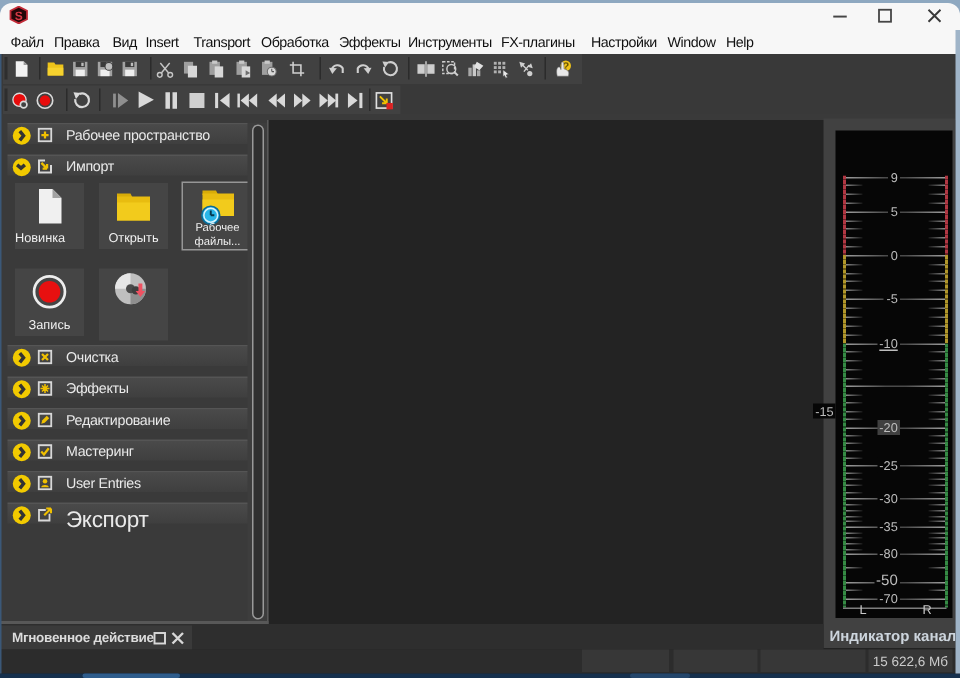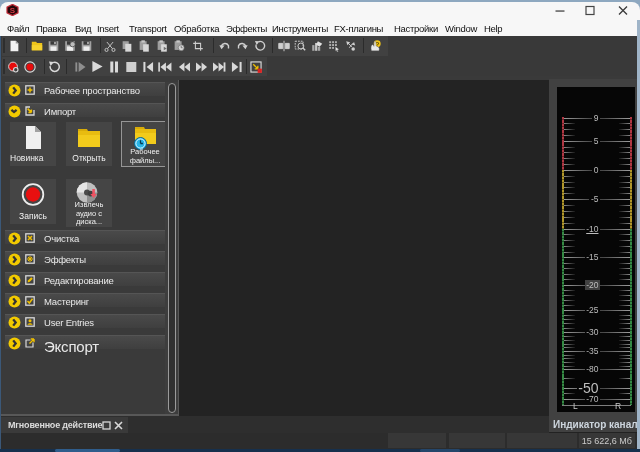--- a/index.html
+++ b/index.html
@@ -385,21 +385,20 @@
     <div class="abs" style="left:66px;top:179px;width:46px;height:48px;background:#454545;">
     <svg class="abs" style="left:0;top:0;" width="46" height="31" viewBox="0 0 46 31">
         <circle cx="21" cy="13.5" r="10.3" fill="#bfbfbf"></circle>
         <path d="M10.7,13.5 A10.3,10.3 0 0 1 21,3.2 L21,13.5 Z" fill="#e6e6e6"></path>
         <path d="M31.3,13.5 A10.3,10.3 0 0 1 21,23.8 L21,13.5 Z" fill="#8f8f8f"></path>
         <circle cx="21" cy="13.5" r="3" fill="#4a4a4a"></circle>
         <circle cx="24.6" cy="14.6" r="2.8" fill="#3e3e3e"></circle>
         <path d="M27.6,10 L27.6,16.2" stroke="#ef5262" stroke-width="2.6" fill="none"></path>
         <path d="M24.4,15 L27.6,19 L30.8,15 Z" fill="#ef5262"></path>
       </svg>
-    <div class="abs" style="left:0px;top:22px;width:46px;text-align:center;font-size:7.5px;line-height:8.5px;color:#f0f0f0;">Извлечь аудио с диска...</div>
   </div>
   </div>
 
 <div class="abs" style="left:165px;top:82px;width:13px;height:332px;background:#3d3d3d;"></div>
 <div class="abs" style="left:168px;top:82.5px;width:8px;height:330px;background:#303030;border:1.3px solid #9a9a9a;border-radius:4px;"></div>
 
 <div class="abs" style="left:549px;top:79px;width:88px;height:353px;background:#414141;"></div>
 <div class="abs" style="left:557px;top:87px;width:78px;height:325px;background:#060606;"></div>
 <div id="meter">
     <div class="abs" style="left:562px;top:117px;width:1.5px;height:53px;background:repeating-linear-gradient(180deg,#b03743 0,#b03743 2.4px,#6e2228 2.4px,#6e2228 3.3px);"></div>
@@ -501,27 +500,27 @@
     <div class="abs" style="left:563.5px;top:332px;width:66px;height:1px;background:linear-gradient(90deg,#9c9c9c,#4a4a4a 40%,#4a4a4a 60%,#9c9c9c);"></div>
     <div class="abs" style="left:563.5px;top:351px;width:66px;height:1px;background:linear-gradient(90deg,#9c9c9c,#4a4a4a 40%,#4a4a4a 60%,#9c9c9c);"></div>
     <div class="abs" style="left:563.5px;top:369px;width:66px;height:1px;background:linear-gradient(90deg,#9c9c9c,#4a4a4a 40%,#4a4a4a 60%,#9c9c9c);"></div>
     <div class="abs" style="left:563.5px;top:387.5px;width:66px;height:1px;background:linear-gradient(90deg,#9c9c9c,#4a4a4a 40%,#4a4a4a 60%,#9c9c9c);"></div>
     <div class="abs" style="left:563.5px;top:398.5px;width:66px;height:1px;background:linear-gradient(90deg,#9c9c9c,#4a4a4a 40%,#4a4a4a 60%,#9c9c9c);"></div>
     <div class="abs" style="left:542px;top:112.5px;width:58px;text-align:right;font-size:8.5px;line-height:10px;color:#bdbdbd;"><span style="background:#060606;padding:0 1.5px;">9</span></div>
     <div class="abs" style="left:542px;top:135.5px;width:58px;text-align:right;font-size:8.5px;line-height:10px;color:#bdbdbd;"><span style="background:#060606;padding:0 1.5px;">5</span></div>
     <div class="abs" style="left:542px;top:164.5px;width:58px;text-align:right;font-size:8.5px;line-height:10px;color:#bdbdbd;"><span style="background:#060606;padding:0 1.5px;">0</span></div>
     <div class="abs" style="left:542px;top:194px;width:58px;text-align:right;font-size:8.5px;line-height:10px;color:#bdbdbd;"><span style="background:#060606;padding:0 1.5px;">-5</span></div>
     <div class="abs" style="left:542px;top:223.5px;width:58px;text-align:right;font-size:8.5px;line-height:10px;color:#bdbdbd;"><span style="background:#060606;padding:0 1.5px;text-decoration:underline;">-10</span></div>
-    <div class="abs" style="left:542px;top:252px;width:58px;text-align:right;font-size:8.5px;line-height:10px;color:#bdbdbd;"><span style="background:#060606;padding:0 1.5px;">-15</span></div>
+    <div class="abs" style="left:542px;top:269px;width:58px;font-size:8.5px;line-height:10px;color:#bdbdbd;"><span style="background:#060606;padding:0 1.5px;">-15</span></div>
     <div class="abs" style="left:542px;top:279.5px;width:58px;text-align:right;font-size:8.5px;line-height:10px;color:#bdbdbd;"><span style="background:#404040;padding:0 1.5px;">-20</span></div>
     <div class="abs" style="left:542px;top:305px;width:58px;text-align:right;font-size:8.5px;line-height:10px;color:#bdbdbd;"><span style="background:#060606;padding:0 1.5px;">-25</span></div>
     <div class="abs" style="left:542px;top:327px;width:58px;text-align:right;font-size:8.5px;line-height:10px;color:#bdbdbd;"><span style="background:#060606;padding:0 1.5px;">-30</span></div>
     <div class="abs" style="left:542px;top:346px;width:58px;text-align:right;font-size:8.5px;line-height:10px;color:#bdbdbd;"><span style="background:#060606;padding:0 1.5px;">-35</span></div>
     <div class="abs" style="left:542px;top:364px;width:58px;text-align:right;font-size:8.5px;line-height:10px;color:#bdbdbd;"><span style="background:#060606;padding:0 1.5px;">-80</span></div>
-    <div class="abs" style="left:542px;top:382.5px;width:58px;text-align:right;font-size:14px;line-height:10px;color:#bdbdbd;"><span style="background:#060606;padding:0 1.5px;">-50</span></div>
+    <div class="abs" style="left:542px;top:382.5px;width:58px;text-align:right;font-size:10px;line-height:10px;color:#bdbdbd;"><span style="background:#060606;padding:0 1.5px;">-50</span></div>
     <div class="abs" style="left:542px;top:393.5px;width:58px;text-align:right;font-size:8.5px;line-height:10px;color:#bdbdbd;"><span style="background:#060606;padding:0 1.5px;">-70</span></div>
     <div class="abs" style="left:562px;top:404.5px;width:69px;height:1px;background:#7e7e7e;"></div>
     <div class="abs" style="left:573px;top:401px;font-size:8.5px;color:#c8c8c8;">L</div>
     <div class="abs" style="left:615px;top:401px;font-size:8.5px;color:#c8c8c8;">R</div>
   </div>
 <div class="abs" style="left:549px;top:418px;width:88px;height:14px;overflow:hidden;font-size:10px;font-weight:bold;color:#cdd5dd;">
     <span style="position:absolute;left:4px;top:1px;white-space:nowrap;">Индикатор каналов</span>
   </div>
 
 <div class="abs" style="left:0;top:416px;width:549px;height:16.5px;background:#2e2e2e;"></div>

